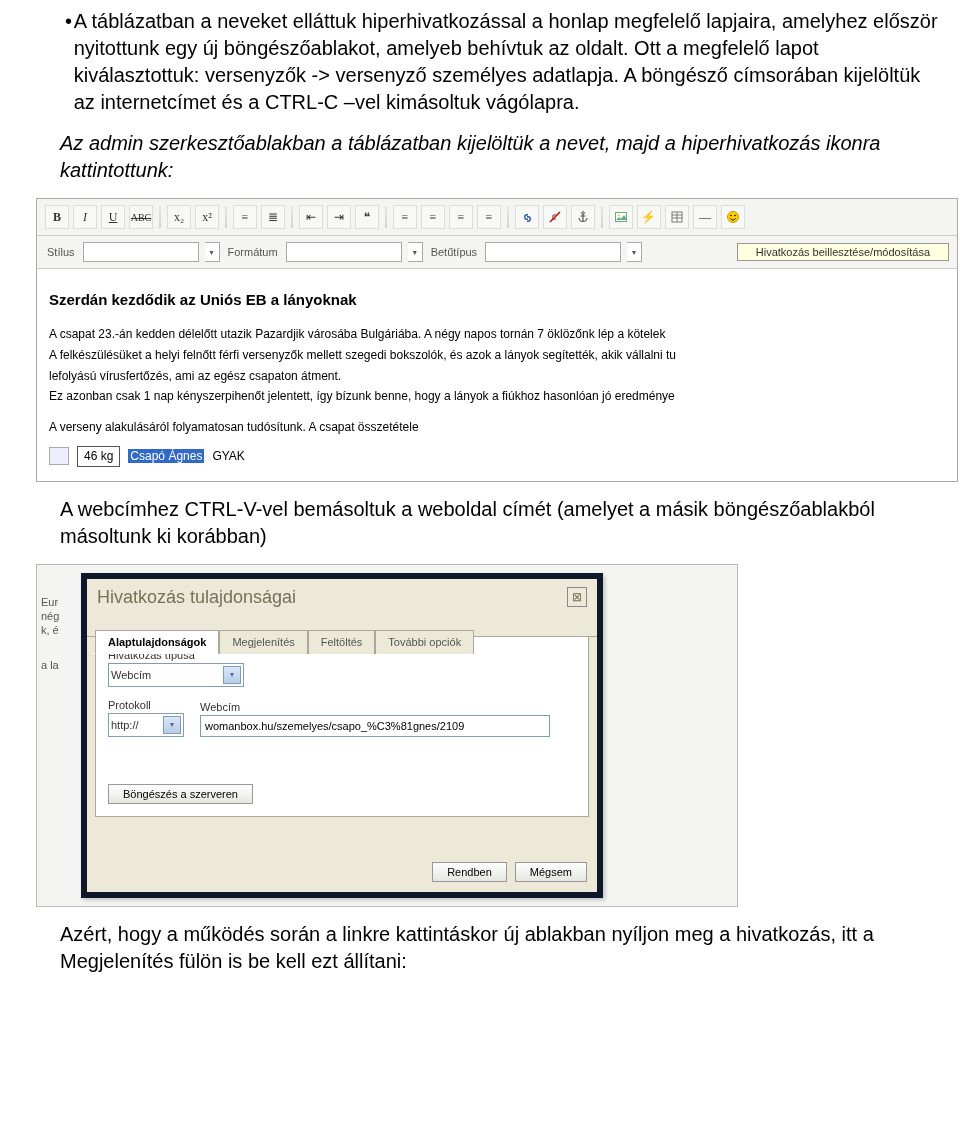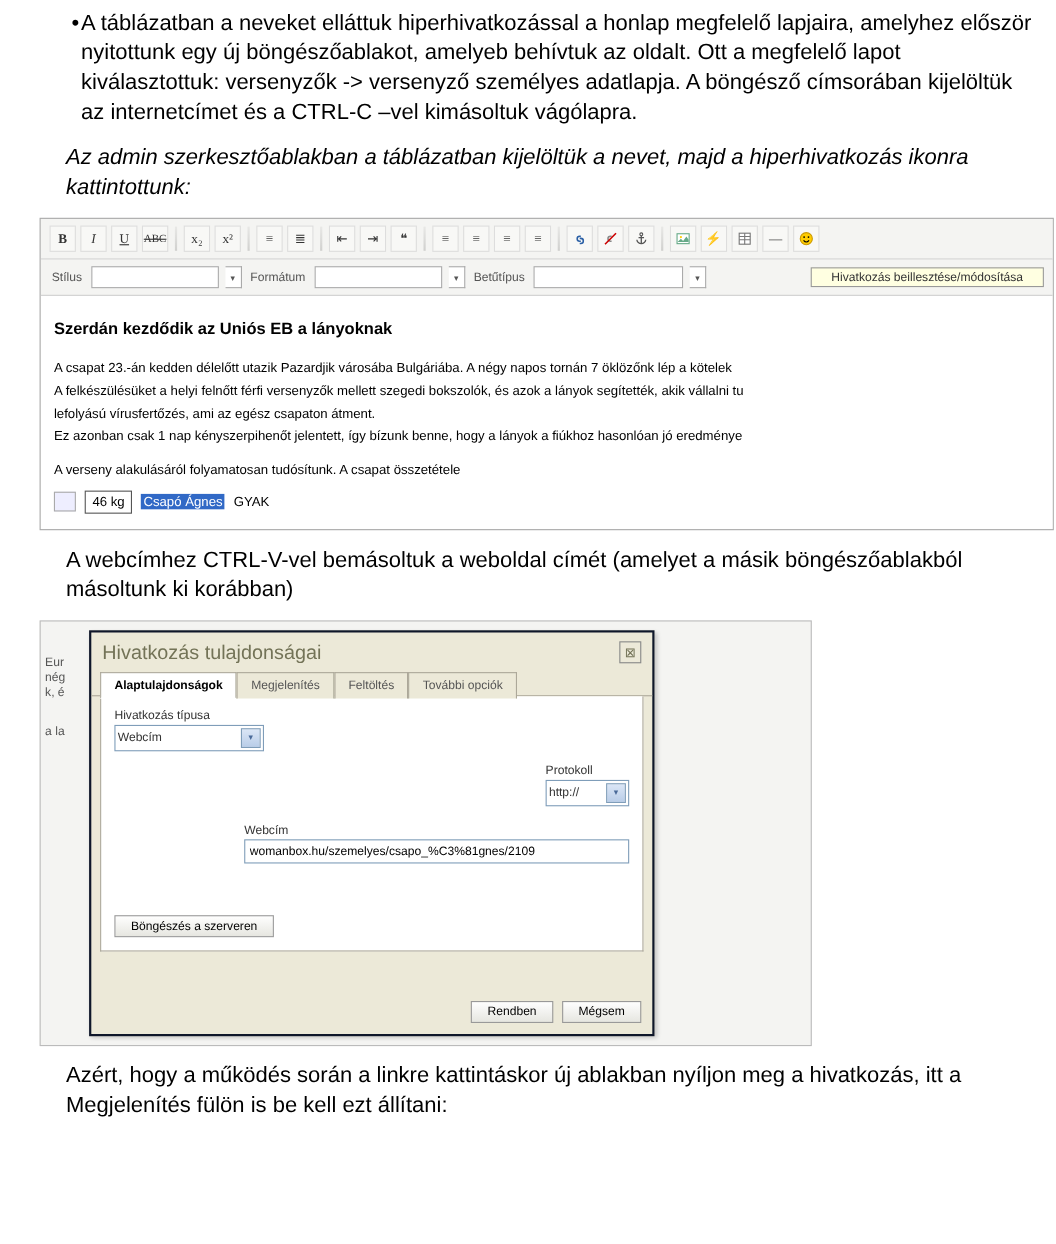--- a/index.html
+++ b/index.html
@@ -103,21 +103,21 @@
     font-size: 11px;
     color: #555;
     width: 40px;
     line-height: 1.3;
   }
   .dialog {
     position: relative;
     margin: 8px 0 8px 44px;
     width: 510px;
     background: #ece9d8;
-    border: 2px solid #0f172a;
+    border: 6px solid #0f172a;
     box-shadow: 2px 2px 4px rgba(0,0,0,0.2);
     font-family: Tahoma, Arial, sans-serif;
     font-size: 11px;
     color: #333;
   }
   .dialog-title {
     display:flex;
     justify-content: space-between;
     align-items: center;
     padding: 8px 10px 4px 10px;
@@ -137,21 +137,21 @@
   }
   .tab {
     padding: 5px 12px;
     border: 1px solid #aca899;
     border-bottom: none;
     background: #ece9d8;
     font-size: 11px;
     color: #555;
     cursor:pointer;
     position: relative;
-    top: 3px;
+    top: 18px;
   }
   .tab.active {
     background: #fff;
     color: #000;
     font-weight: bold;
     border-bottom: 1px solid #fff;
   }
   .dialog-body {
     background: #fff;
     margin: 0 8px 8px 8px;
@@ -168,21 +168,21 @@
     padding: 1px 2px;
     display:inline-flex;
     align-items:center;
   }
   .select .arrow {
     margin-left:auto; width:16px; height:16px;
     background: linear-gradient(#dbe6f6,#b9cde8);
     border:1px solid #7f9db9;
     display:inline-flex;align-items:center;justify-content:center;font-size:8px;color:#4a6a99;
   }
-  .row { display:flex; gap:16px; margin-top:12px; align-items:flex-end;flex-direction:column;}
+  .row { display:flex; gap:16px; margin-top:12px; align-items:flex-end;}
   .textinput {
     border:1px solid #7f9db9; background:#fff; height:18px; font-size:11px;
     padding:1px 4px; color:#000;
   }
   .btn {
     border:1px solid #999; background: linear-gradient(#fefefe,#e6e6e0);
     padding:3px 14px; font-size:11px; cursor:pointer;margin-top:29px;
   }
   .dialog-footer {
     display:flex; justify-content:flex-end; gap:8px;

